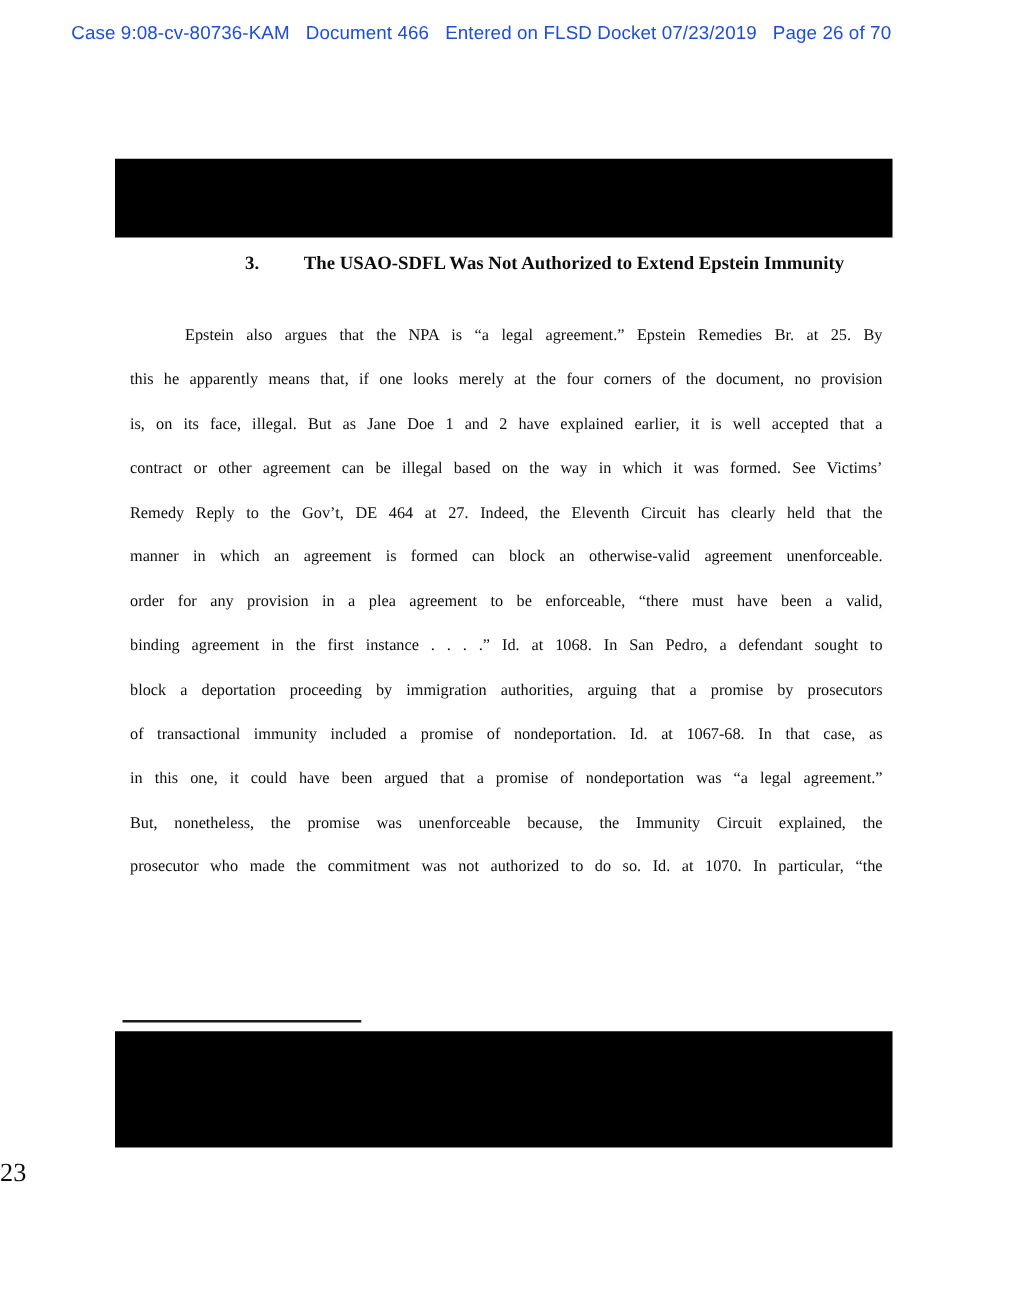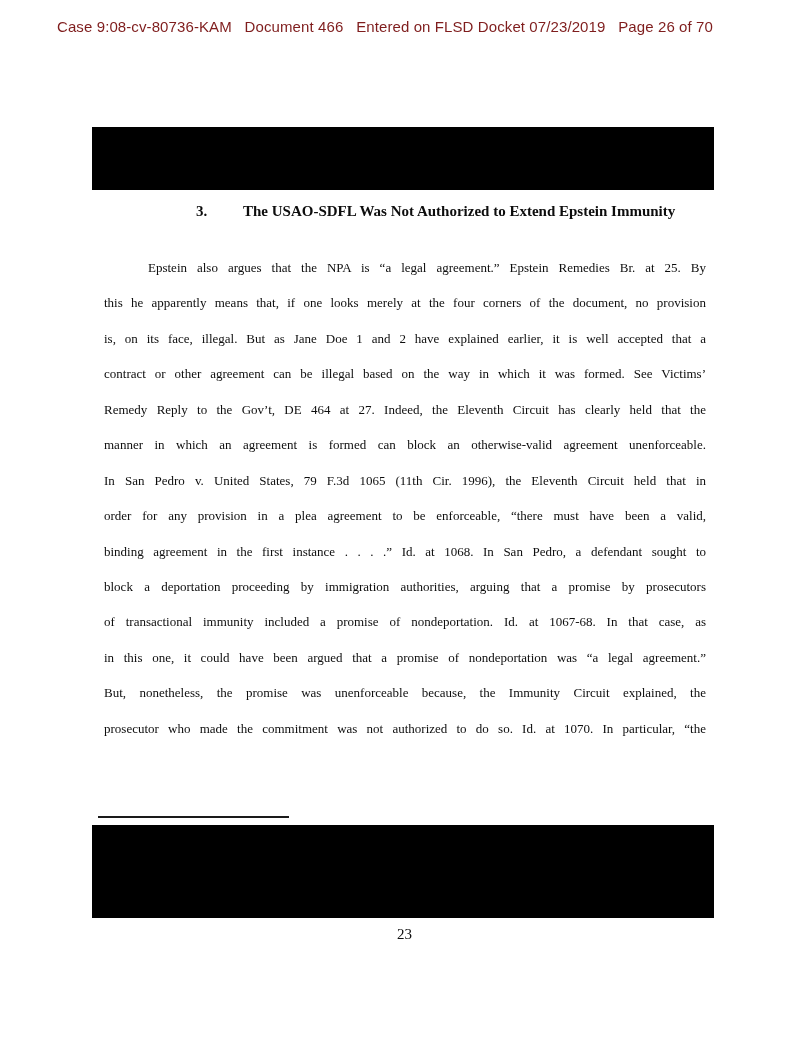--- a/index.html
+++ b/index.html
@@ -11,21 +11,21 @@
     overflow: hidden;
     font-family: "Liberation Serif", serif;
     color: #0d0d0d;
   }
   .docket-header {
     position: absolute;
     left: 57px;
     top: 18px;
     font-family: "Liberation Sans", sans-serif;
     font-size: 15px;
-    color: #7f1d1d;
+    color: #1d4ed8;
     white-space: pre;
     letter-spacing: 0.1px;
   }
   .redaction-bar {
     position: absolute;
     left: 92px;
     width: 622px;
     background: #000000;
   }
   .redaction-top { top: 127px; height: 63px; }
@@ -73,22 +73,22 @@
     top: 816px;
     width: 191px;
     height: 2px;
     background: #1a1a1a;
   }
   .page-number {
     position: absolute;
     left: 0;
     right: 0;
     top: 926px;
-    text-align: center;
-    font-size: 15px;
+    text-align: left;
+    font-size: 21px;
   }
 </style>
 </head>
 <body>
 
 <div class="page">
 
   <div class="docket-header">Case 9:08-cv-80736-KAM   Document 466   Entered on FLSD Docket 07/23/2019   Page 26 of 70</div>
 
   <div class="redaction-bar redaction-top"></div>
@@ -100,21 +100,20 @@
     </span>
   </div>
 
   <div class="body-paragraph" id="body-paragraph">
       <div class="body-line indent"><span>Epstein also argues that the NPA is “a legal agreement.”  Epstein Remedies Br. at 25.  By</span></div>
       <div class="body-line"><span>this he apparently means that, if one looks merely at the four corners of the document, no provision</span></div>
       <div class="body-line"><span>is, on its face, illegal.  But as Jane Doe 1 and 2 have explained earlier, it is well accepted that a</span></div>
       <div class="body-line"><span>contract or other agreement can be illegal based on the way in which it was formed.  </span><span class="italic">See</span><span> Victims’</span></div>
       <div class="body-line"><span>Remedy Reply to the Gov’t, DE 464 at 27.  Indeed, the Eleventh Circuit has clearly held that the</span></div>
       <div class="body-line"><span>manner in which an agreement is formed can block an otherwise-valid agreement unenforceable.</span></div>
-      <div class="body-line"><span>In </span><span class="italic">San Pedro v. United States</span><span>, 79 F.3d 1065 (11th Cir. 1996), the Eleventh Circuit held that in</span></div>
       <div class="body-line"><span>order for any provision in a plea agreement to be enforceable, “there must have been a valid,</span></div>
       <div class="body-line"><span>binding agreement in the first instance . . . .”  </span><span class="italic">Id.</span><span> at 1068. In </span><span class="italic">San Pedro</span><span>, a defendant sought to</span></div>
       <div class="body-line"><span>block a deportation proceeding by immigration authorities, arguing that a promise by prosecutors</span></div>
       <div class="body-line"><span>of transactional immunity included a promise of nondeportation.  </span><span class="italic">Id.</span><span> at 1067-68.  In that case, as</span></div>
       <div class="body-line"><span>in this one, it could have been argued that a promise of nondeportation was “a legal agreement.”</span></div>
       <div class="body-line"><span>But, nonetheless, the promise was unenforceable because, the Immunity Circuit explained, the</span></div>
       <div class="body-line"><span>prosecutor who made the commitment was not authorized to do so.  </span><span class="italic">Id.</span><span> at 1070.  In particular, “the</span></div>
     </div>
 
   <div class="footnote-rule"></div>

